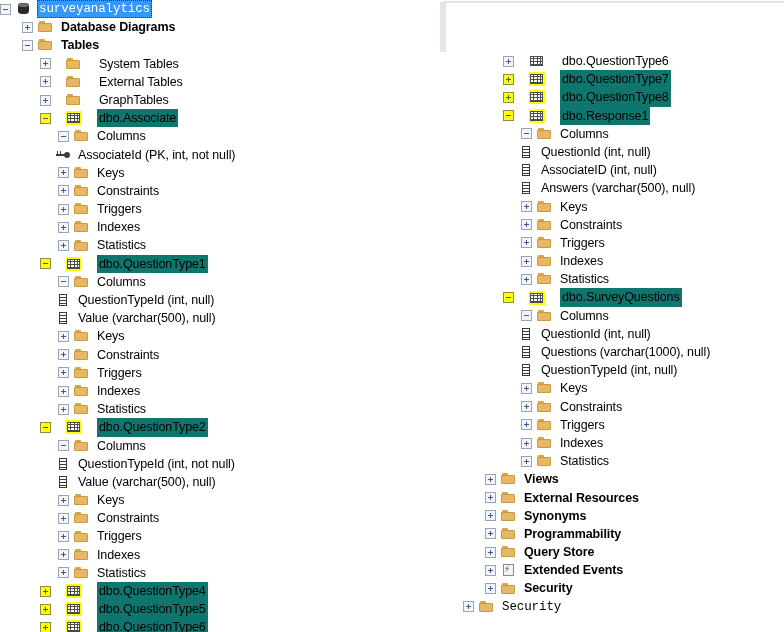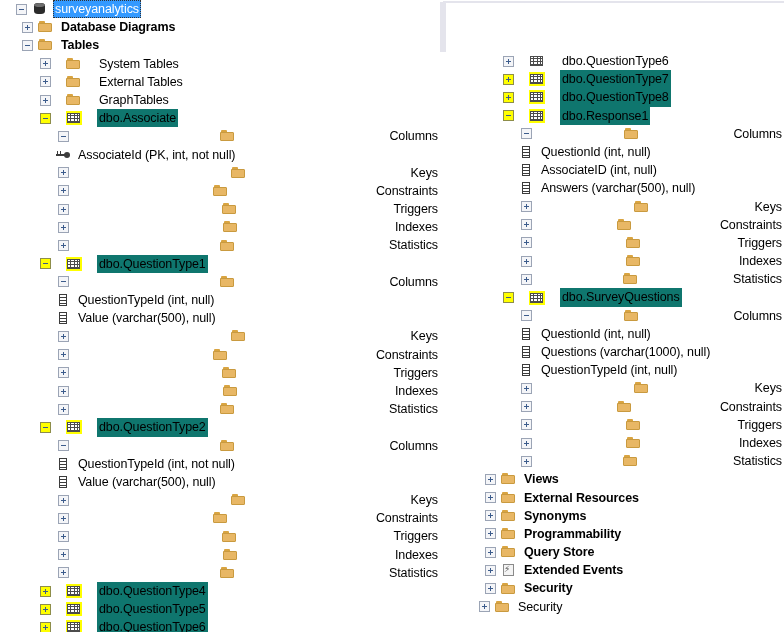--- a/index.html
+++ b/index.html
@@ -254,24 +254,24 @@
     background: #ffff00;
   }
   .row.sel > .lbl {
     background: #3399ff;
     color: #ffffff;
     outline: 1px dotted #333;
     outline-offset: -1px;
   }
 
   
-  .i0  { padding-left: 16px; }
+  .i0  { padding-left: 0; font-family: Liberation Mono, monospace; }
   .i1  { padding-left: 22px; font-weight: bold; }
   .i2  { padding-left: 40px; gap: 10px; }
-  .i3  { padding-left: 58px; justify-content: space-between; }
+  .i3  { padding-left: 58px; }
   .i4  { padding-left: 39px; }
 </style>
 </head>
 <body>
 
 <div id="top-rule"></div>
 <div id="v-divider"></div>
 
 <div class="pane" id="pane-left">
     <div class="row i0 sel">

